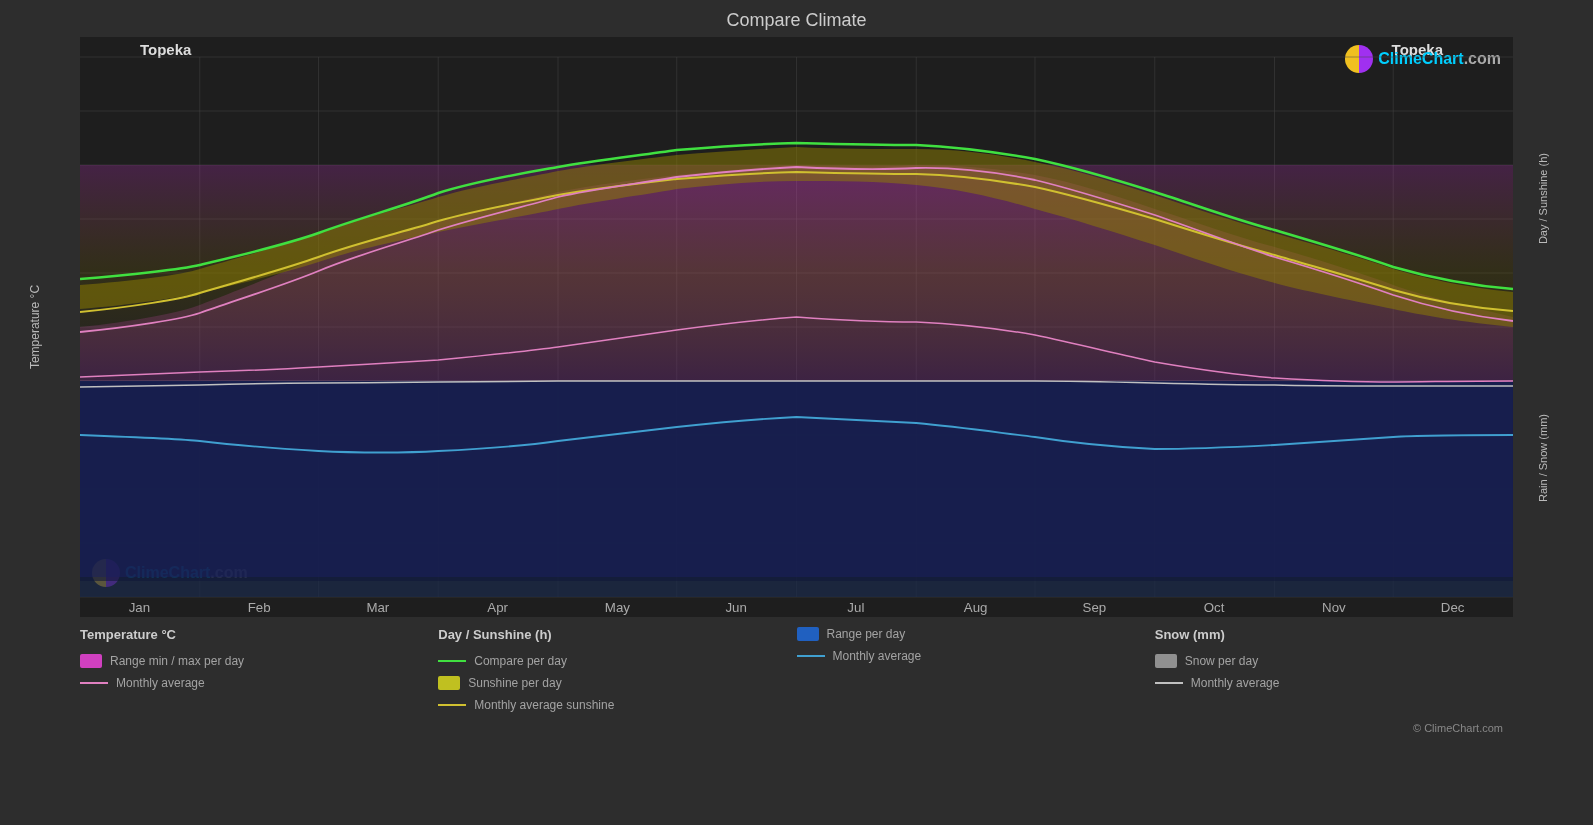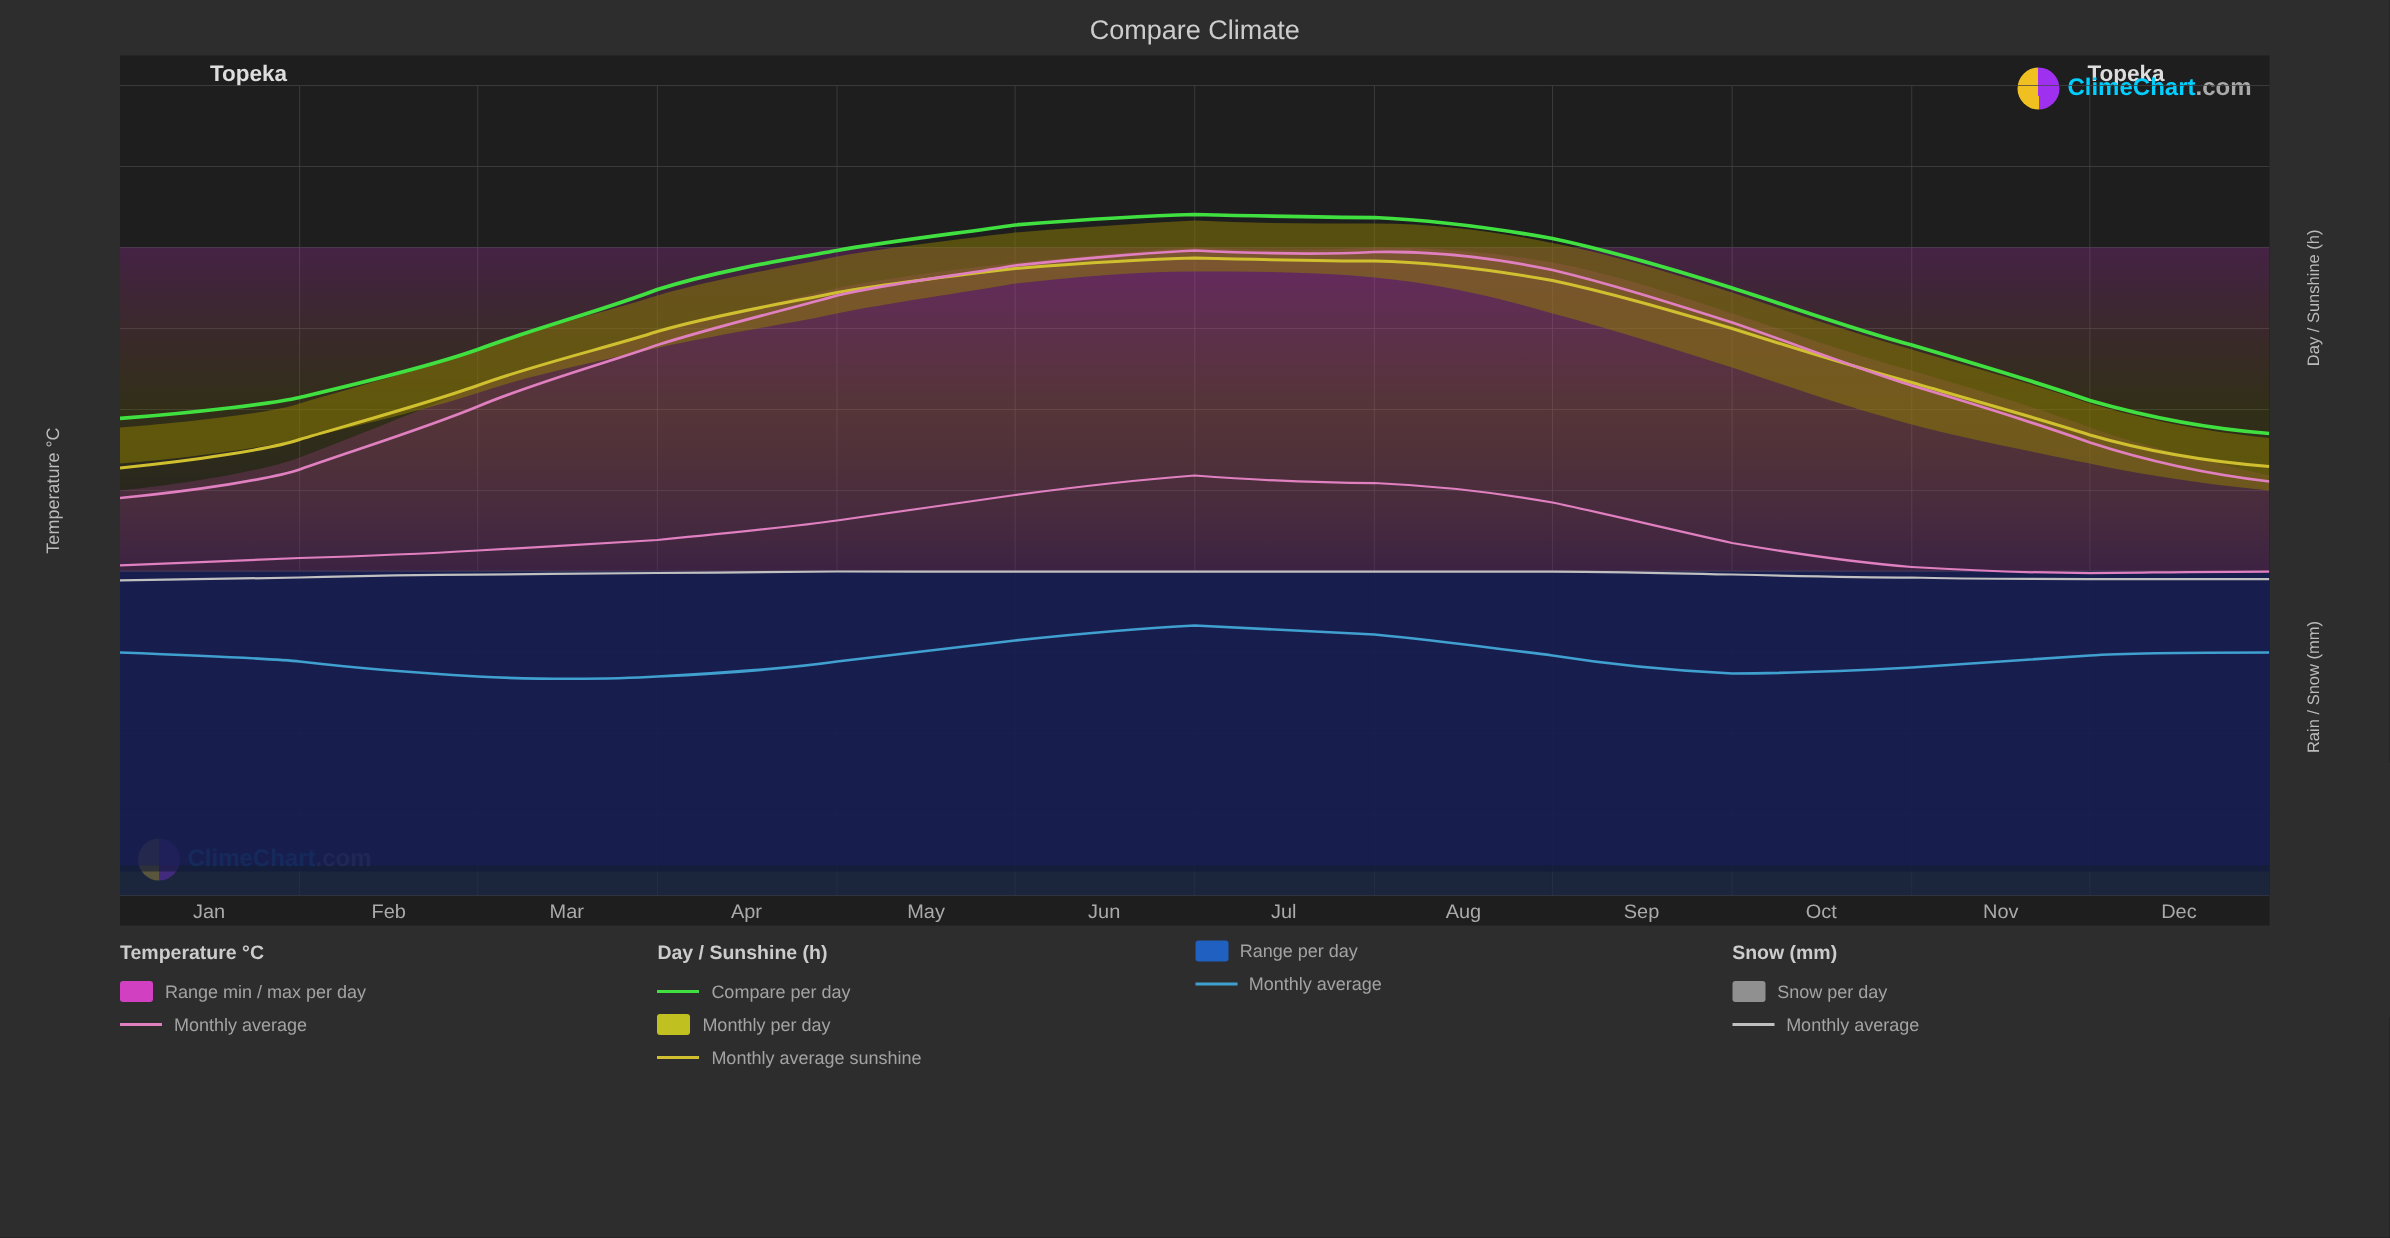--- a/index.html
+++ b/index.html
@@ -302,21 +302,21 @@
     </div>
 
     <div class="legend-col">
       <div class="legend-title">Day / Sunshine (h)</div>
       <div class="legend-item">
         <div class="legend-line" style="background:#40e040;"></div>
         <span>Compare per day</span>
       </div>
       <div class="legend-item">
         <div class="legend-swatch" style="background:#c0c020;"></div>
-        <span>Monthly per day</span>
+        <span>Sunshine per day</span>
       </div>
       <div class="legend-item">
         <div class="legend-line" style="background:#d0c030;"></div>
         <span>Monthly average sunshine</span>
       </div>
     </div>
 
     <div class="legend-col">
       <div class="legend-item">
         <div class="legend-swatch" style="background:#2060c0;"></div>
@@ -334,13 +334,14 @@
         <div class="legend-swatch" style="background:#909090;"></div>
         <span>Snow per day</span>
       </div>
       <div class="legend-item">
         <div class="legend-line" style="background:#c0c0c0;"></div>
         <span>Monthly average</span>
       </div>
     </div>
   </div>
 
+  <div style="text-align:right; padding-right:70px; padding-bottom:5px; font-size:11px; color:#888;">© ClimeChart.com</div>
 </div>
 
 </body></html>

